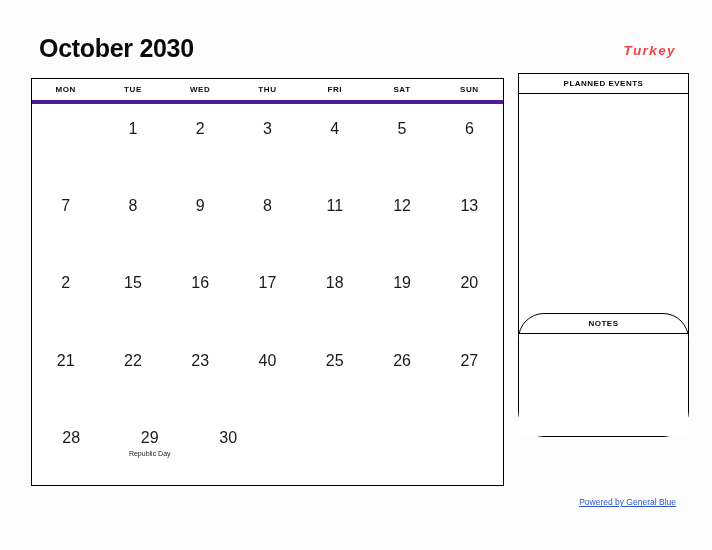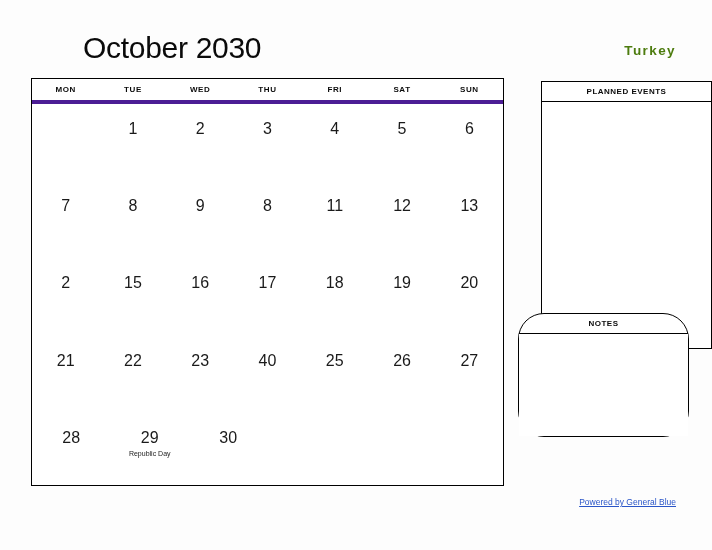--- a/index.html
+++ b/index.html
@@ -28,38 +28,38 @@
     position: absolute;
     left: 0;
     top: 0;
     width: 712px;
     height: 78px;
   }
   #page-title {
     position: absolute;
     left: 39px;
     top: 33px;
-    font-size: 30px;
-    font-weight: normal;
+    font-size: 25px;
+    font-weight: bold;
     letter-spacing: -0.3px;
     line-height: 30px;
     color: #0a0a0a;
     white-space: nowrap;
-    margin-left: 44px;
   }
   #country-label {
     position: absolute;
     right: 36px;
     top: 43px;
     font-size: 13.5px;
     font-weight: bold;
     letter-spacing: 1.4px;
     line-height: 16px;
-    color: #4d7c0f;
+    color: #ef4444;
     white-space: nowrap;
+    font-style: italic;
   }
 
   
   #calendar {
     position: absolute;
     left: 31px;
     top: 78px;
     width: 473px;
     height: 408px;
     border: 1px solid #000000;
@@ -120,23 +120,22 @@
   
   .side-panel {
     position: absolute;
     left: 518px;
     width: 171px;
     border: 1px solid #000000;
     box-sizing: border-box;
     background: #ffffff;
   }
   #planned-events-panel {
-    top: 81px;
+    top: 73px;
     height: 268px;
-    margin-left: 23px;
   }
   #notes-panel {
     top: 313px;
     height: 124px;
     border-radius: 26px;
   }
   .panel-header {
     height: 19px;
     border-bottom: 1px solid #000000;
     text-align: center;

